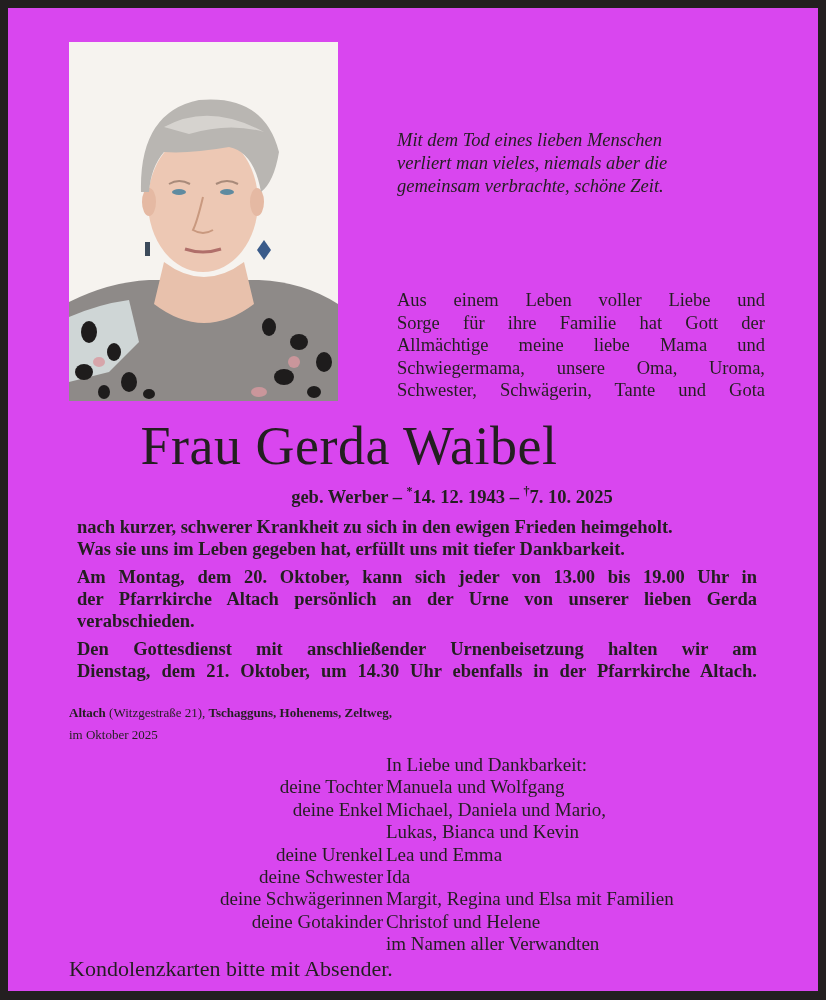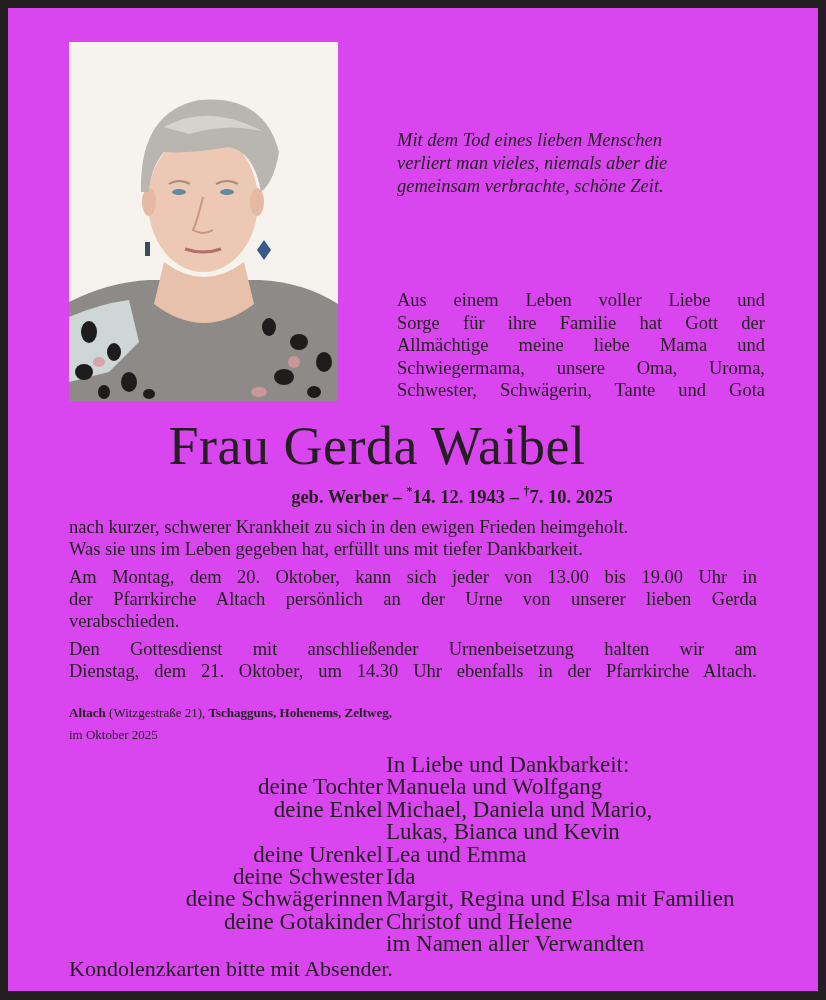--- a/index.html
+++ b/index.html
@@ -44,55 +44,54 @@
   }
   .intro span { display: block; text-align: justify; text-align-last: justify; }
   .name {
     position: absolute;
     left: 0; width: 682px;
     top: 407px;
     text-align: center;
     font-size: 54px;
     line-height: 62px;
     letter-spacing: 0.5px;
-    padding-left: 28px;
   }
   .dates {
     position: absolute;
     left: 0; width: 810px;
     top: 472px;
     text-align: center;
     font-size: 18.5px;
     font-weight: bold;
     line-height: 24px;
     margin-left: 39px;
   }
   .dates sup { font-size: 12px; position: relative; top: -1px; }
   .body {
     position: absolute;
     left: 61px; top: 508px;
     width: 688px;
     font-size: 18.5px;
     line-height: 22px;
   }
-  .body p { margin: 0 0 6px 0; text-align: justify; }
+  .body p { margin: 0 0 6px 8px; text-align: justify; font-weight: bold; }
   .body p.last-line-justify span { display: block; text-align: justify; text-align-last: justify; }
   .places {
     position: absolute;
     left: 61px; top: 694px;
     width: 700px;
     font-size: 13px;
     line-height: 22px;
   }
   .places b { font-weight: bold; }
   .family {
     position: absolute;
     left: 0; top: 746px;
     width: 810px;
-    font-size: 23px;
+    font-size: 19px;
     line-height: 22.4px;
   }
   .frow { display: flex; }
   .frow .rel { width: 378px; text-align: right; padding-right: 3px; box-sizing: border-box; }
   .frow .names { flex: 1; }
   .frow .names b { font-weight: normal; }
   .footer {
     position: absolute;
     left: 61px; top: 950px;
     font-size: 22px;

